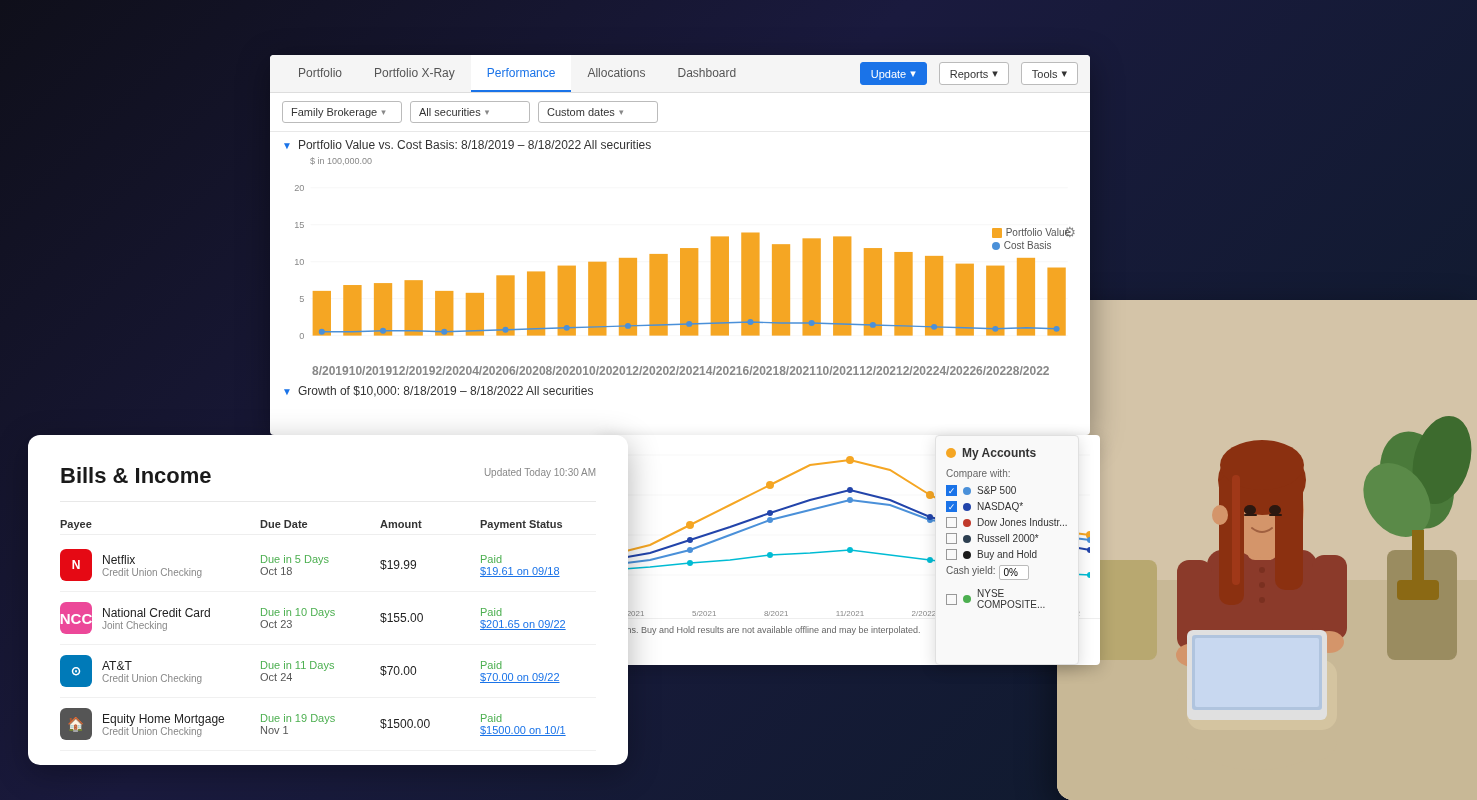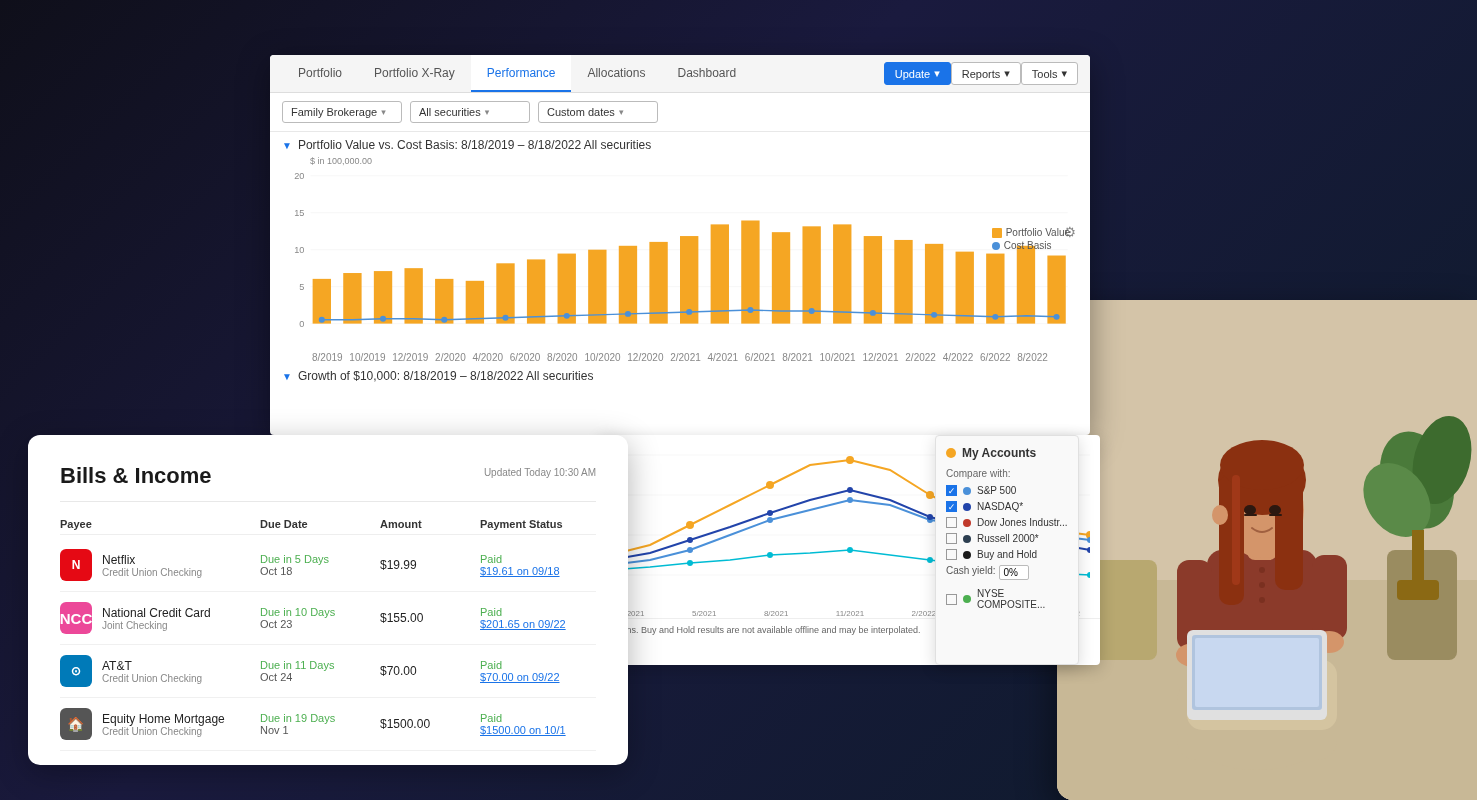--- a/index.html
+++ b/index.html
@@ -61,21 +61,21 @@
       white-space: nowrap;
     }
     .tab.active {
       color: #1a73e8;
       border-bottom: 2px solid #1a73e8;
       font-weight: 500;
       background: #fff;
     }
     .tab-actions {
       display: flex;
-      gap: 0;
+      gap: 12px;
     }
     .tab-btn {
       padding: 4px 10px;
       font-size: 11px;
       border: 1px solid #bbb;
       border-radius: 3px;
       background: #fff;
       cursor: pointer;
       display: flex;
       align-items: center;
@@ -148,23 +148,24 @@
 
     
     .bar-chart-svg {
       width: 100%;
       height: 180px;
     }
 
     .x-labels {
       display: flex;
       justify-content: space-between;
-      font-size: 10px;
+      font-size: 12px;
       color: #888;
       padding: 2px 30px 0 30px;
+      font-weight: bold;
     }
 
     .growth-title {
       font-size: 12px;
       color: #333;
       display: flex;
       align-items: center;
       gap: 6px;
       padding: 6px 12px 0;
     }
@@ -445,21 +446,21 @@
       <div class="legend-item">
         <div class="legend-dot-square"></div>
         <span>Portfolio Value</span>
       </div>
       <div class="legend-item">
         <div class="legend-dot-circle"></div>
         <span>Cost Basis</span>
       </div>
     </div>
 
-    <div style="font-size:9px;color:#888;margin:2px 0 0 28px;">$ in 100,000.00</div>
+    <div style="font-size:9px;color:#888;margin:2px 0 12px 28px;">$ in 100,000.00</div>
 
     
     <svg class="bar-chart-svg" viewBox="0 0 780 185" preserveAspectRatio="none">
 
       <line x1="28" y1="10" x2="770" y2="10" stroke="#eee" stroke-width="0.5"></line>
       <line x1="28" y1="48" x2="770" y2="48" stroke="#eee" stroke-width="0.5"></line>
       <line x1="28" y1="86" x2="770" y2="86" stroke="#eee" stroke-width="0.5"></line>
       <line x1="28" y1="124" x2="770" y2="124" stroke="#eee" stroke-width="0.5"></line>
       <line x1="28" y1="162" x2="770" y2="162" stroke="#eee" stroke-width="0.5"></line>
 

